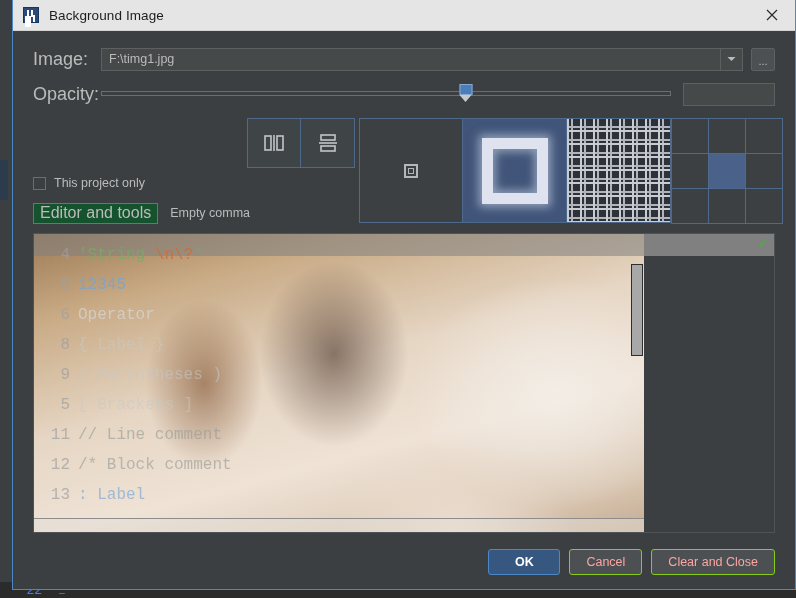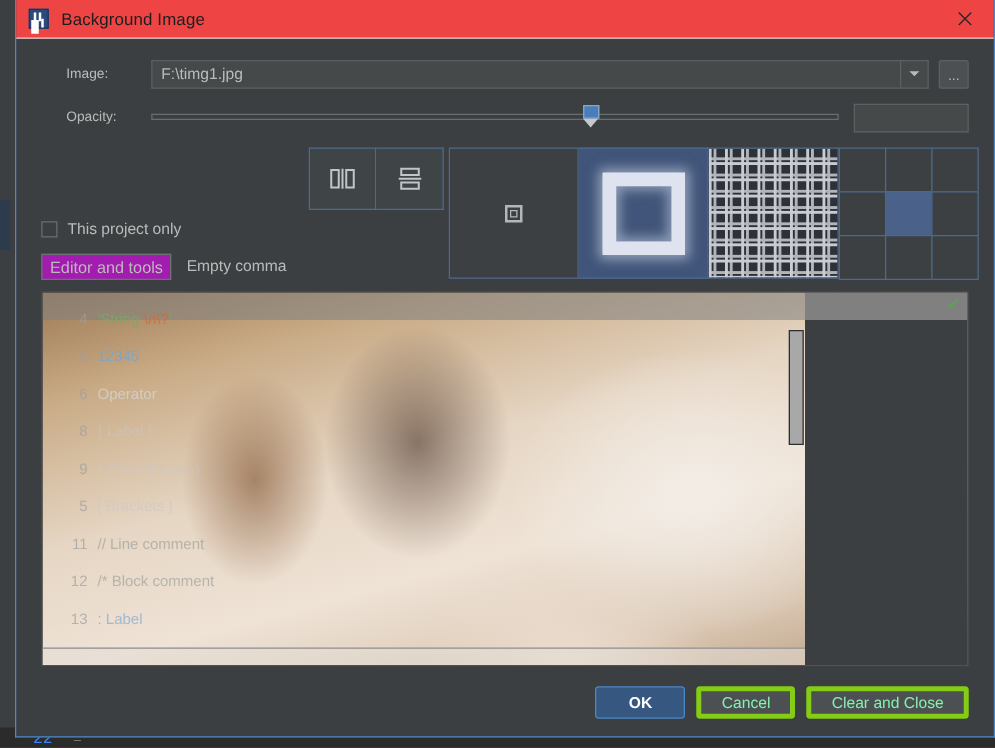--- a/index.html
+++ b/index.html
@@ -64,21 +64,21 @@
     background: #3c3f41;
     border: 1px solid #4a88c7;
     border-top: none;
     display: flex;
     flex-direction: column;
   }
 
   
   #titlebar {
     height: 31px;
-    background: #ef4444;
+    background: #e5e5e5;
     border-bottom: 1px solid #d4d4d4;
     display: flex;
     align-items: center;
     flex-shrink: 0;
     position: relative;
   }
   #app-icon {
     width: 16px; height: 16px;
     margin-left: 10px;
     background: #2b4a7a;
@@ -128,24 +128,23 @@
   }
 
   .form-row {
     display: flex;
     align-items: center;
     height: 24px;
     margin-bottom: 11px;
   }
   .form-label {
     width: 68px;
-    font-size: 11px;
+    font-size: 18px;
     color: #bbbbbb;
     flex-shrink: 0;
-    margin-left: 20px;
   }
 
   
   #image-combo {
     flex: 1;
     height: 23px;
     display: flex;
     background: #45494a;
     border: 1px solid #5e6060;
   }
@@ -370,25 +369,25 @@
     color: #bbbbbb;
   }
   #scope-row {
     display: flex;
     align-items: center;
     height: 22px;
   }
   #scope-selector {
     height: 21px;
     padding: 0 6px;
-    background: #a21caf;
+    background: #14532d;
     border: 1px solid #6f7275;
     display: flex;
     align-items: center;
-    font-size: 13px;
+    font-size: 16px;
     color: #bbbbbb;
     cursor: pointer;
   }
   #frame-type-label {
     margin-left: 12px;
     font-size: 12.5px;
     color: #bbbbbb;
   }
 
   
@@ -439,22 +438,22 @@
     right: 5px; top: 2px;
     color: #5aa350;
     font-size: 14px;
     font-weight: bold;
     line-height: 14px;
   }
 
   #code-overlay {
     position: absolute;
     left: 0; top: 6px;
-    font-family: Liberation Sans, sans-serif;
-    font-size: 12px;
+    font-family: Liberation Mono, monospace;
+    font-size: 16px;
     line-height: 30px;
     white-space: nowrap;
     pointer-events: none;
   }
   .code-line { display: block; height: 30px; }
   .ln {
     display: inline-block;
     width: 36px;
     text-align: right;
     margin-right: 8px;
@@ -500,22 +499,22 @@
   }
   .dlg-btn {
     height: 26px;
     min-width: 72px;
     padding: 0 16px;
     border-radius: 3px;
     font-family: "Liberation Sans", sans-serif;
     font-size: 12.5px;
     cursor: pointer;
     background: #4c5052;
-    border: 4px solid #84cc16;
-    color: #86efac;
+    border: 1px solid #84cc16;
+    color: #fca5a5;
   }
   .dlg-btn.primary {
     background: #365880;
     border: 1px solid #4a88c7;
     color: #ffffff;
     font-weight: bold;
   }
 </style>
 </head>
 <body>

